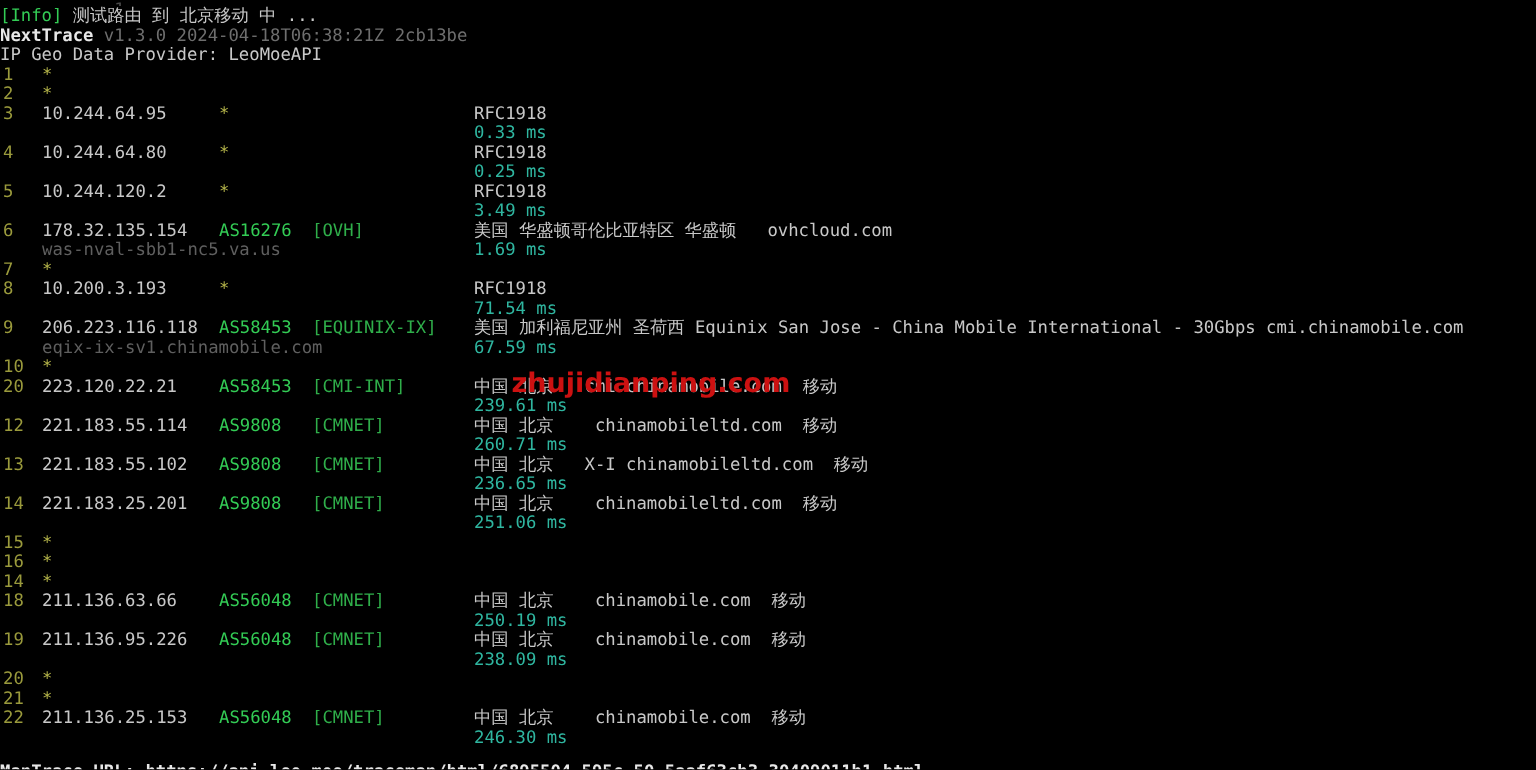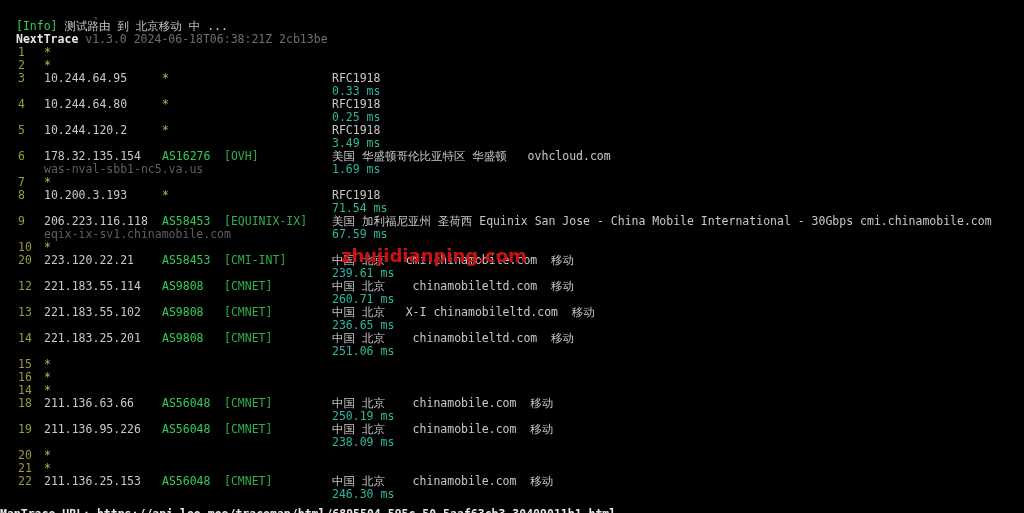--- a/index.html
+++ b/index.html
@@ -16,21 +16,21 @@
     font-size: 11.5px;
     line-height: 13px;
     color: #d0d0d0;
     -webkit-font-smoothing: none;
   }
   #terminal {
     position: relative;
     width: 927px;
     height: 513px;
     background: #000000;
-    padding: 16px;
+    padding: 0;
     box-sizing: border-box;
   }
 
   
   .c-white   { color: #e8e8e8; font-weight: bold; }
   .c-plain   { color: #c8c8c8; }
   .c-gray    { color: #8a8a8a; }
   .c-dim     { color: #6e6e6e; }
   .c-green   { color: #33cc55; }
   .c-green2  { color: #2fae4a; }
@@ -106,23 +106,24 @@
 <body>
 
 <div id="terminal">
 
   <div class="partial-top">        -- 1 ------------</div>
 
   <div>
 
     <div class="hdr-line"><span class="c-green">[Info]</span><span class="c-plain"> 测试路由 到 北京移动 中 ...</span></div>
 
-    <div class="hdr-line"><span class="c-white">NextTrace</span><span class="c-dim"> v1.3.0 2024-06-18T06:38:21Z 2cb13be</span></div>
-
-
+    <div class="hdr-line"><span class="c-white">NextTrace</span><span class="c-dim"> v1.3.0 2024-04-18T06:38:21Z 2cb13be</span></div>
+
+
+    <div class="hdr-line c-plain">IP Geo Data Provider: LeoMoeAPI</div>
 
   </div>
 
   <table class="hop-table">
     <tbody id="hop-body">
         <tr class="hop-row-main">
           <td class="col-num c-olive">1</td>
           <td class="col-ip star">*</td>
           <td class="col-as c-green"></td>
           <td class="col-tag c-green2"></td>

